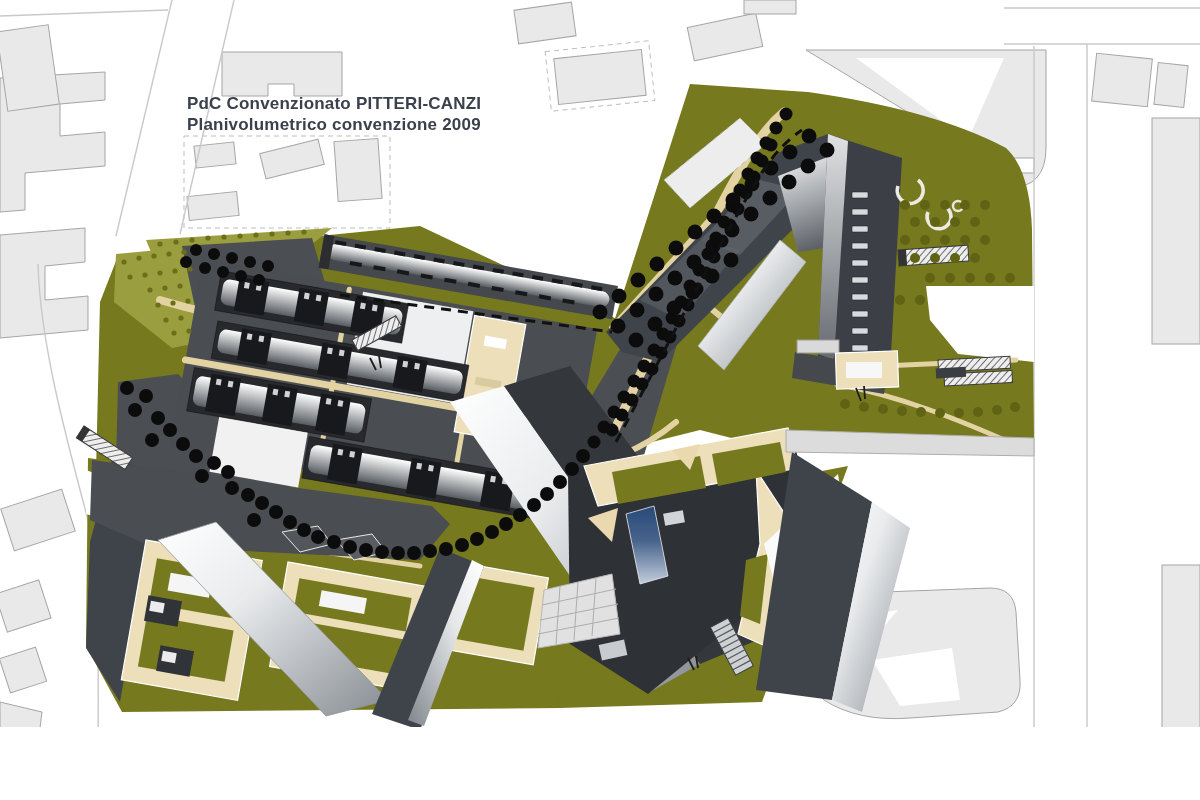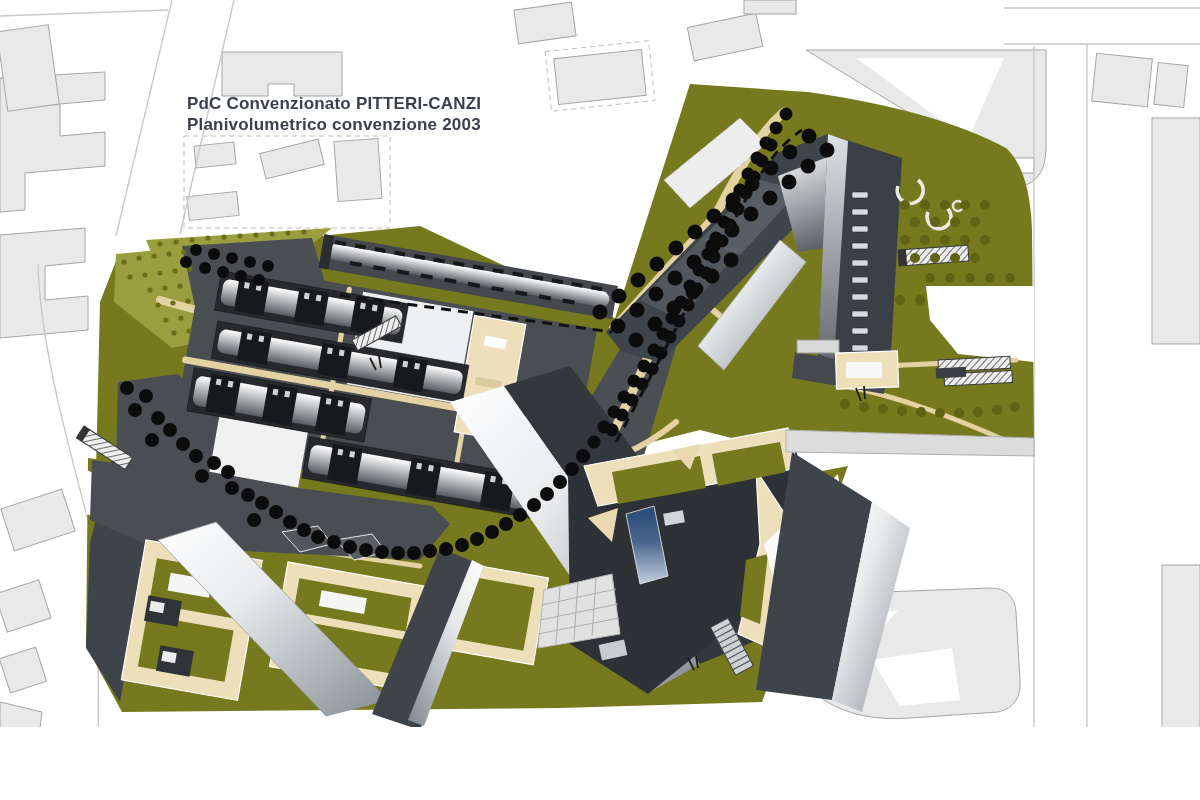--- a/index.html
+++ b/index.html
@@ -546,15 +546,15 @@
   </g>
   <g stroke="#1d1d1d" stroke-width="1.8">
     <path d="M856,388 l5,13 M864,386 l1,13"></path>
     <path d="M370,358 l6,12 M379,356 l2,12"></path>
     <path d="M688,658 l6,12 M696,656 l2,12"></path>
   </g>
 </svg>
 
 <div class="title-block">
   <div>PdC Convenzionato PITTERI-CANZI</div>
-  <div>Planivolumetrico convenzione 2003</div>
+  <div>Planivolumetrico convenzione 2009</div>
 </div>
 </div>
 
 </body></html>

